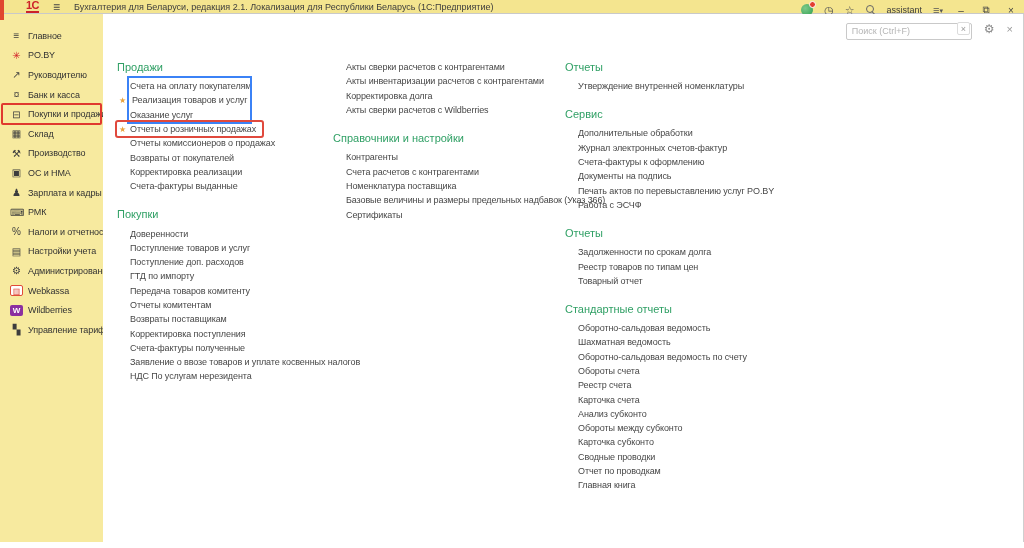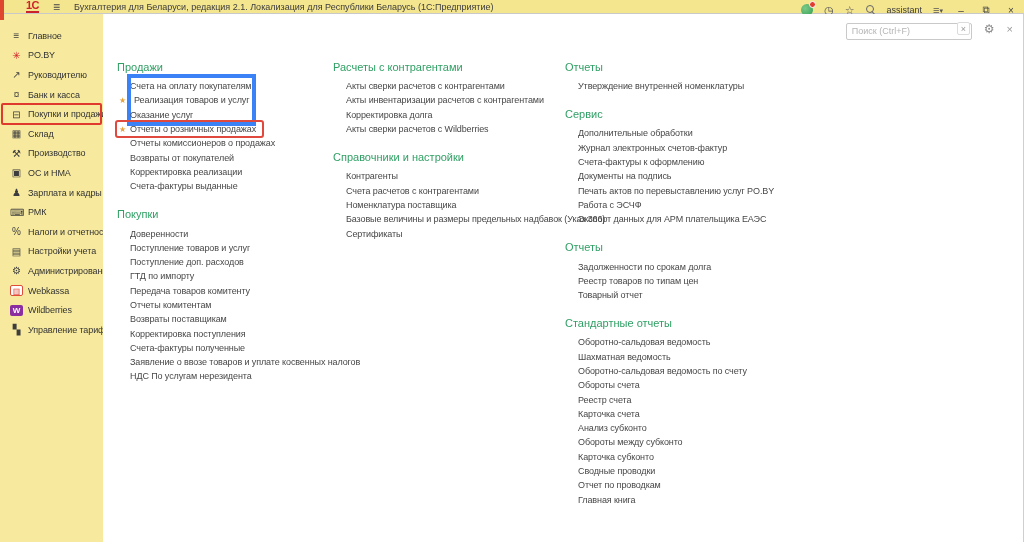--- a/index.html
+++ b/index.html
@@ -65,21 +65,21 @@
   .col { flex:none; }
   .col1 { width:216px; } .col2 { width:232px; } .col3 { width:330px; }
   .msection { margin-bottom:14px; }
   .mhead { font-size:11px; color:#30a065; line-height:15px; margin-bottom:4px;
     white-space:nowrap; cursor:default; }
   .menu-item { display:flex; align-items:center; height:14.3px; white-space:nowrap;
     width:fit-content; }
   .mstar { width:13px; flex:none; color:#e8a23c; font-size:8px; text-align:left;
     padding-left:2px; }
   .mlink { font-size:9px; color:#474747; letter-spacing:-0.1px; cursor:default; }
-  .menu-item.focus-box .mlink { border:4px solid #3b82f6; padding:17px 3px; margin-left:-3px; }
+  .menu-item.focus-box .mlink { border:2px solid #3b82f6; padding:17px 3px; margin-left:-3px; }
   .menu-item.red-box { outline:2px solid #e0493d; outline-offset:0px; border-radius:1px;
     padding-right:6px; }
 </style>
 </head>
 <body>
 
 <div class="titlebar">
   <span class="red-strip"></span>
   <span class="logo">1С</span>
   <span class="tb-menu">≡</span>
@@ -299,21 +299,20 @@
             <div class="menu-item">
               <span class="mstar"></span>
               <span class="mlink">НДС По услугам нерезидента</span>
             </div>
 
         </div>
       </div>
 
       <div class="col col2">
         <div class="msection">
-          <div class="mhead">Расчеты с контрагентами</div>
 
             <div class="menu-item">
               <span class="mstar"></span>
               <span class="mlink">Акты сверки расчетов с контрагентами</span>
             </div>
 
             <div class="menu-item">
               <span class="mstar"></span>
               <span class="mlink">Акты инвентаризации расчетов с контрагентами</span>
             </div>
@@ -396,24 +395,20 @@
             <div class="menu-item">
               <span class="mstar"></span>
               <span class="mlink">Печать актов по перевыставлению услуг PO.BY</span>
             </div>
 
             <div class="menu-item">
               <span class="mstar"></span>
               <span class="mlink">Работа с ЭСЧФ</span>
             </div>
 
-            <div class="menu-item">
-              <span class="mstar"></span>
-              <span class="mlink">Экспорт данных для АРМ плательщика ЕАЭС</span>
-            </div>
 
         </div>
         <div class="msection">
           <div class="mhead">Отчеты</div>
 
             <div class="menu-item">
               <span class="mstar"></span>
               <span class="mlink">Задолженности по срокам долга</span>
             </div>
 

